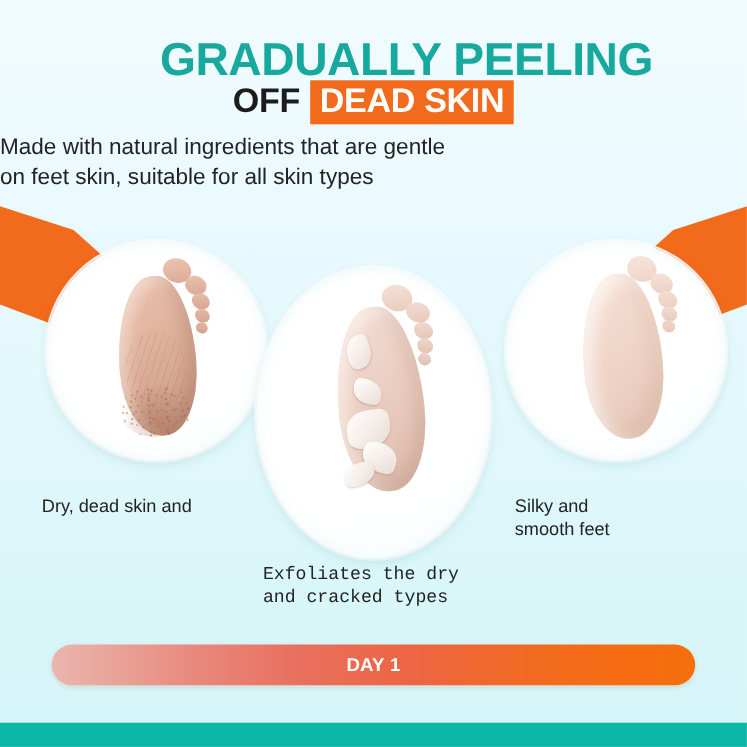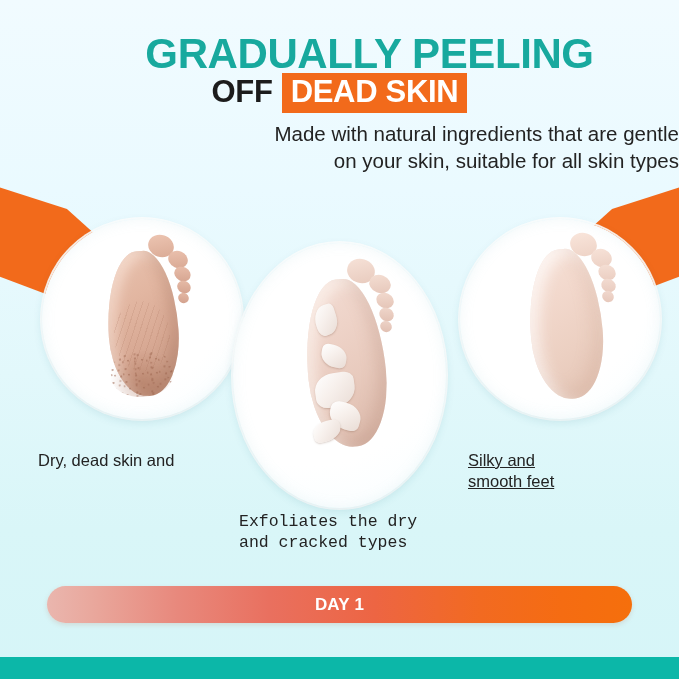--- a/index.html
+++ b/index.html
@@ -73,21 +73,21 @@
     margin-left: 9px;
     letter-spacing: -0.3px;
     vertical-align: baseline;
   }
 
   .subtitle {
     position: absolute;
     top: 120px;
     left: 0;
     width: 679px;
-    text-align: right;
+    text-align: left;
     font-size: 20.5px;
     line-height: 27px;
     color: #232323;
   }
   .subtitle span { display: block; }
 
   
   .circle {
     position: absolute;
     border-radius: 50%;
@@ -174,21 +174,21 @@
   .caption {
     position: absolute;
     text-align: left;
     font-size: 16.5px;
     line-height: 21px;
     color: #232323;
     z-index: 5;
   }
   .caption span { display: block; }
   .cap-1 { left: 38px;  top: 450px; width: 200px; }
-  .cap-3 { left: 468px; top: 450px; width: 200px; text-decoration: underline; }
+  .cap-3 { left: 468px; top: 450px; width: 200px; }
   .cap-2 { left: 239px; top: 511px; width: 200px; font-family: Liberation Mono, monospace; }
 
   
   .daybar {
     position: absolute;
     left: 47px;
     top: 586px;
     width: 585px;
     height: 37px;
     border-radius: 19px;
@@ -227,21 +227,21 @@
   <div class="arrow arrow-right"></div>
 
   <div class="head-line1">GRADUALLY PEELING</div>
 
   <div class="head-line2">
     <span class="head-off">OFF</span><span class="head-highlight">DEAD SKIN</span>
   </div>
 
   <div class="subtitle">
     <span>Made with natural ingredients that are gentle</span>
-    <span>on your skin, suitable for all skin types</span>
+    <span>on feet skin, suitable for all skin types</span>
   </div>
 
   <div class="circle circle-1">
     <div class="foot-wrap f1" style="left:52px; top:8px; width:100px; height:190px;">
       <div class="toe" style="left:54px; top:8px;  width:26px; height:22px; background:linear-gradient(150deg,#eec7b4,#d9a994); transform:rotate(18deg);"></div>
       <div class="toe" style="left:74px; top:24px; width:20px; height:17px; background:linear-gradient(150deg,#ecc3b0,#d7a691); transform:rotate(24deg);"></div>
       <div class="toe" style="left:80px; top:40px; width:17px; height:14px; background:linear-gradient(150deg,#eac0ad,#d4a28e); transform:rotate(28deg);"></div>
       <div class="toe" style="left:83px; top:54px; width:14px; height:12px; background:linear-gradient(150deg,#e8beaa,#d2a08c); transform:rotate(30deg);"></div>
       <div class="toe" style="left:84px; top:66px; width:11px; height:10px; background:linear-gradient(150deg,#e6bba7,#d09e8a); transform:rotate(34deg);"></div>
       <div class="sole"></div>

